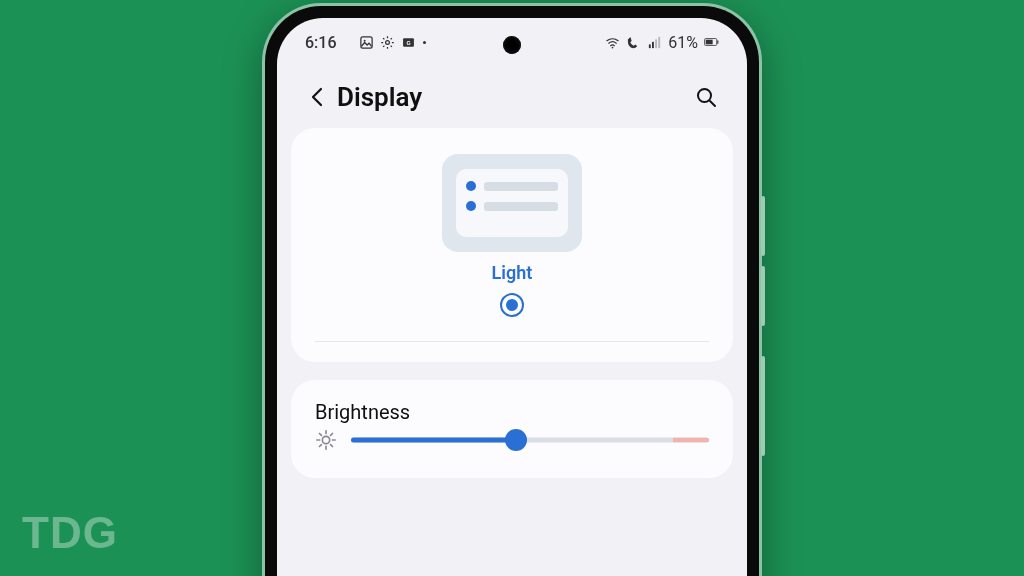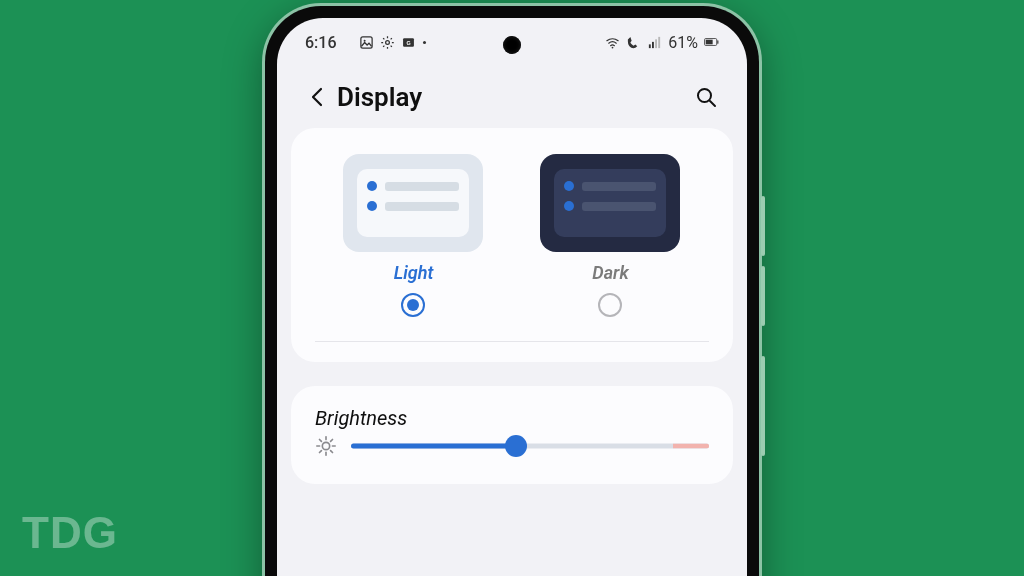--- a/index.html
+++ b/index.html
@@ -118,22 +118,21 @@
     color:var(--text-dark);
     flex:1;
   }
   .icon-btn { width:30px; height:30px; display:flex; align-items:center; justify-content:center; color:#222; }
   
   .content {
     position:absolute;
     top:110px; left:14px; right:14px;
     display:flex;
     flex-direction:column;
-    gap:24px;
-    font-style:italic;
+    gap:18px;
   }
   .card {
     background: var(--card-bg2);
     border-radius:24px;
     padding:20px 24px;
   }
   
   .theme-row {
     display:flex;
     justify-content:space-around;
@@ -342,36 +341,20 @@
                     <span class="pdot"></span>
                     <span class="pline"></span>
                   </div>
                 <div class="prow">
                     <span class="pdot"></span>
                     <span class="pline"></span>
                   </div>
               </div>
             </div>
             <div class="theme-label">Light</div>
-            <div class="radio"></div>
-          </div>
-          <div class="theme-option unselected">
-            <div class="preview dark">
-              <div class="preview-card">
-                <div class="prow">
-                    <span class="pdot"></span>
-                    <span class="pline"></span>
-                  </div>
-                <div class="prow">
-                    <span class="pdot"></span>
-                    <span class="pline"></span>
-                  </div>
-              </div>
-            </div>
-            <div class="theme-label">Dark</div>
             <div class="radio"></div>
           </div>
         </div>
         <div class="divider"></div>
       </div>
 
       <div class="card" style="padding-bottom:26px">
         <div class="section-title">Brightness</div>
         <div class="brightness-row">
           <span class="sun-icon">

